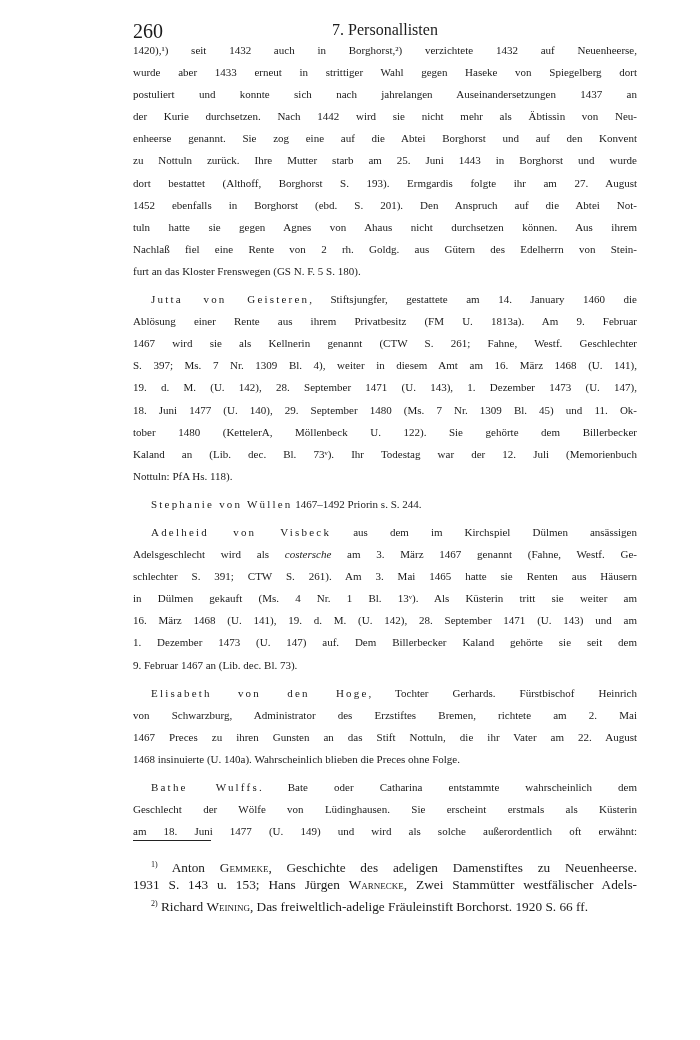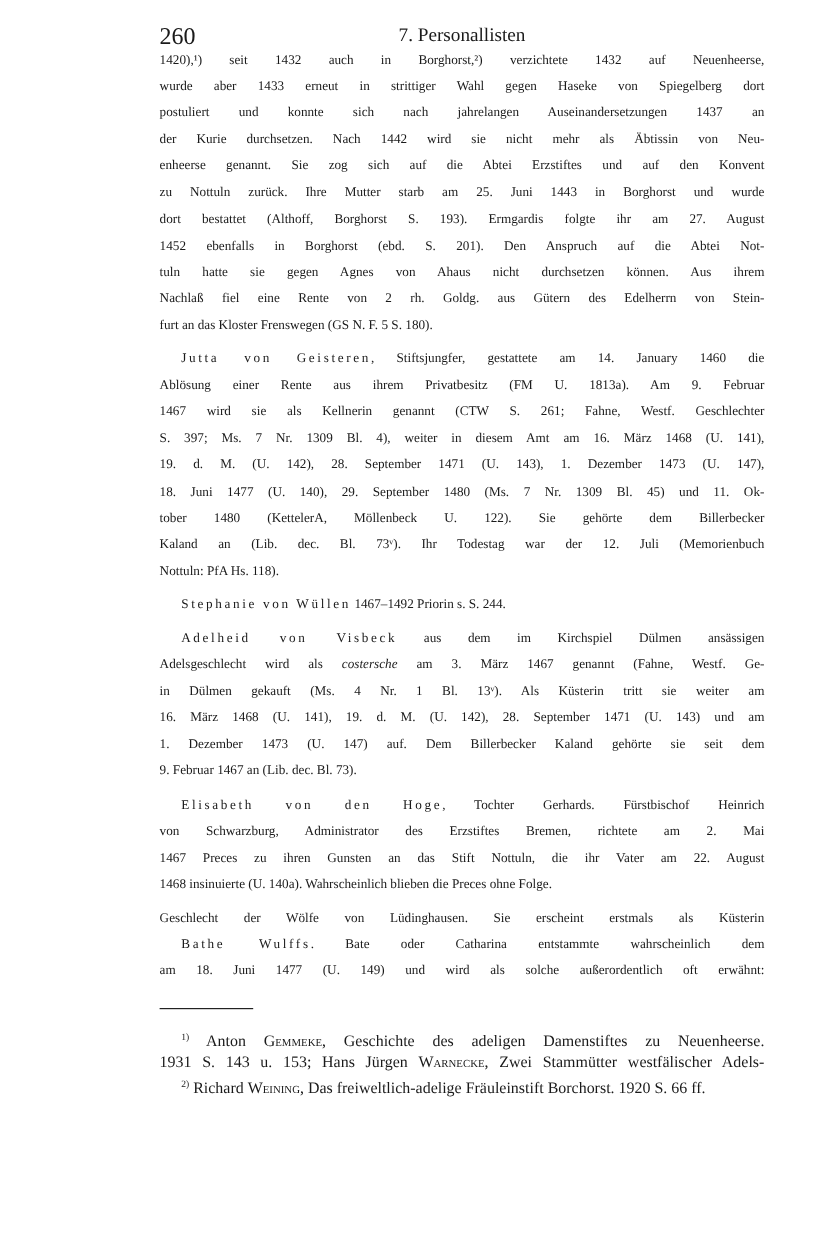--- a/index.html
+++ b/index.html
@@ -34,21 +34,21 @@
     <span class="running-title">7. Personallisten</span>
   </div>
 
   <div class="body-text">
 
     <div>
       <span class="line">1420),¹) seit 1432 auch in Borghorst,²) verzichtete 1432 auf Neuenheerse,</span>
       <span class="line">wurde aber 1433 erneut in strittiger Wahl gegen Haseke von Spiegelberg dort</span>
       <span class="line">postuliert und konnte sich nach jahrelangen Auseinandersetzungen 1437 an</span>
       <span class="line">der Kurie durchsetzen. Nach 1442 wird sie nicht mehr als Äbtissin von Neu-</span>
-      <span class="line">enheerse genannt. Sie zog sich auf die Abtei Erzstiftes und auf den Konvent</span>
+      <span class="line">enheerse genannt. Sie zog eine auf die Abtei Borghorst und auf den Konvent</span>
       <span class="line">zu Nottuln zurück. Ihre Mutter starb am 25. Juni 1443 in Borghorst und wurde</span>
       <span class="line">dort bestattet (Althoff, Borghorst S. 193). Ermgardis folgte ihr am 27. August</span>
       <span class="line">1452 ebenfalls in Borghorst (ebd. S. 201). Den Anspruch auf die Abtei Not-</span>
       <span class="line">tuln hatte sie gegen Agnes von Ahaus nicht durchsetzen können. Aus ihrem</span>
       <span class="line">Nachlaß fiel eine Rente von 2 rh. Goldg. aus Gütern des Edelherrn von Stein-</span>
       <span class="line last">furt an das Kloster Frenswegen (GS N. F. 5 S. 180).</span>
     </div>
     <div class="para-gap"></div>
 
     <div>
@@ -65,38 +65,39 @@
     <div class="para-gap"></div>
 
     <div>
       <span class="line indent last"><span class="spaced">Stephanie von Wüllen</span><span> 1467–1492 Priorin s. S. 244.</span></span>
     </div>
     <div class="para-gap"></div>
 
     <div>
       <span class="line indent"><span class="spaced">Adelheid von Visbeck</span><span> aus dem im Kirchspiel Dülmen ansässigen</span></span>
       <span class="line"><span>Adelsgeschlecht wird als </span><em>costersche</em><span> am 3. März 1467 genannt (Fahne, Westf. Ge-</span></span>
+      <span class="line">schlechter S. 391; CTW S. 261). Am 3. Mai 1465 hatte sie Renten aus Häusern</span>
       <span class="line">in Dülmen gekauft (Ms. 4 Nr. 1 Bl. 13ᵛ). Als Küsterin tritt sie weiter am</span>
       <span class="line">16. März 1468 (U. 141), 19. d. M. (U. 142), 28. September 1471 (U. 143) und am</span>
       <span class="line">1. Dezember 1473 (U. 147) auf. Dem Billerbecker Kaland gehörte sie seit dem</span>
       <span class="line last">9. Februar 1467 an (Lib. dec. Bl. 73).</span>
     </div>
     <div class="para-gap"></div>
 
     <div>
       <span class="line indent"><span class="spaced">Elisabeth von den Hoge</span><span>, Tochter Gerhards. Fürstbischof Heinrich</span></span>
       <span class="line">von Schwarzburg, Administrator des Erzstiftes Bremen, richtete am 2. Mai</span>
       <span class="line">1467 Preces zu ihren Gunsten an das Stift Nottuln, die ihr Vater am 22. August</span>
       <span class="line last">1468 insinuierte (U. 140a). Wahrscheinlich blieben die Preces ohne Folge.</span>
     </div>
     <div class="para-gap"></div>
 
     <div>
+      <span class="line indent"><span class="spaced">Bathe Wulffs</span><span>. Bate oder Catharina entstammte wahrscheinlich dem</span></span>
       <span class="line">Geschlecht der Wölfe von Lüdinghausen. Sie erscheint erstmals als Küsterin</span>
-      <span class="line indent"><span class="spaced">Bathe Wulffs</span><span>. Bate oder Catharina entstammte wahrscheinlich dem</span></span>
       <span class="line">am 18. Juni 1477 (U. 149) und wird als solche außerordentlich oft erwähnt:</span>
     </div>
   </div>
 
   <div class="footnotes">
     <div class="footnote-rule"></div>
     <div>
       <span class="fline indent"><span class="fnum">1)</span><span> Anton </span><span class="sc">Gemmeke</span><span>, Geschichte des adeligen Damenstiftes zu Neuenheerse.</span></span>
       <span class="fline"><span>1931 S. 143 u. 153; Hans Jürgen </span><span class="sc">Warnecke</span><span>, Zwei Stammütter westfälischer Adels-</span></span>
     </div>

